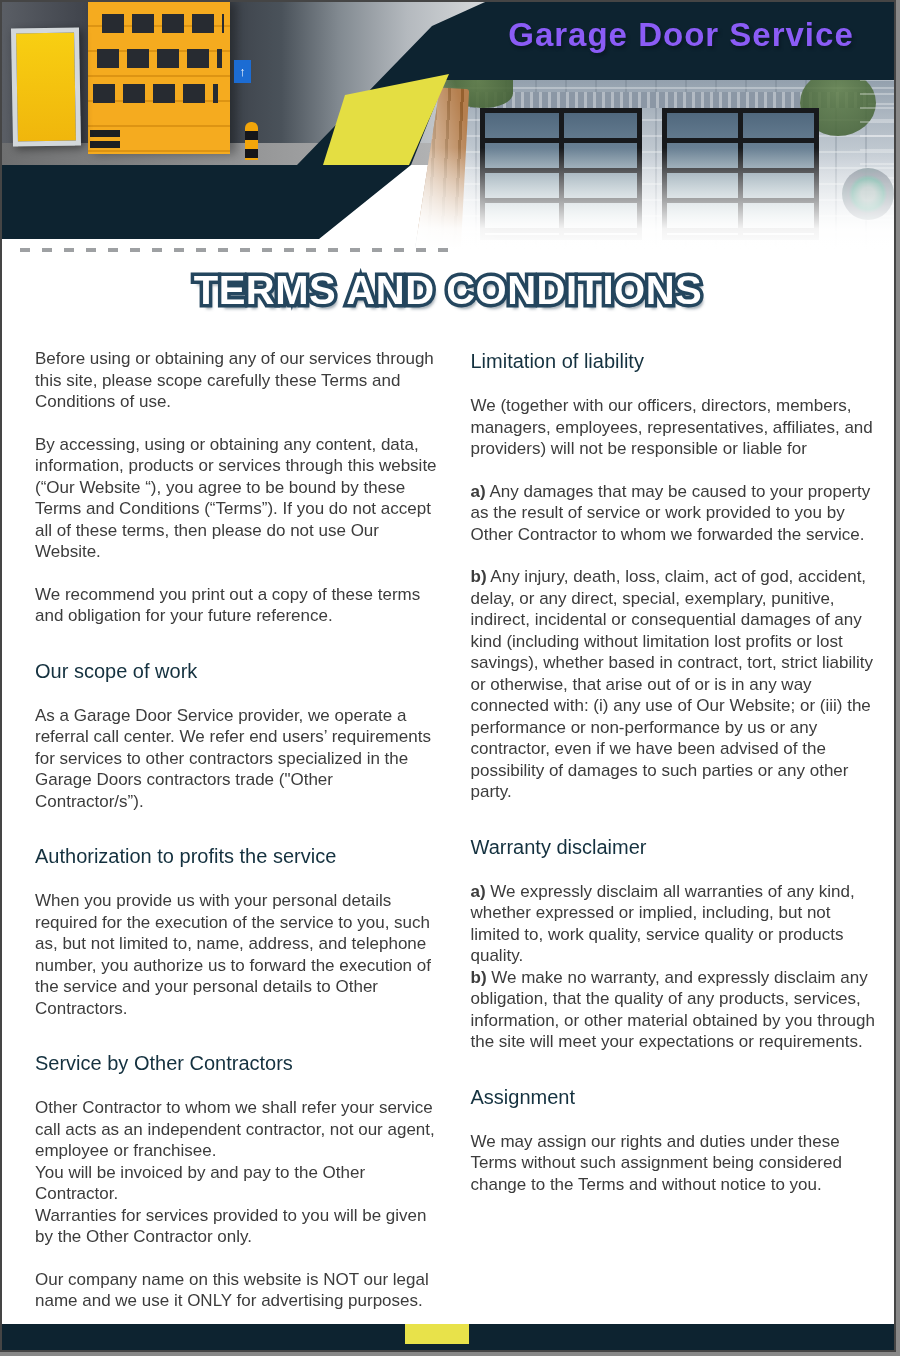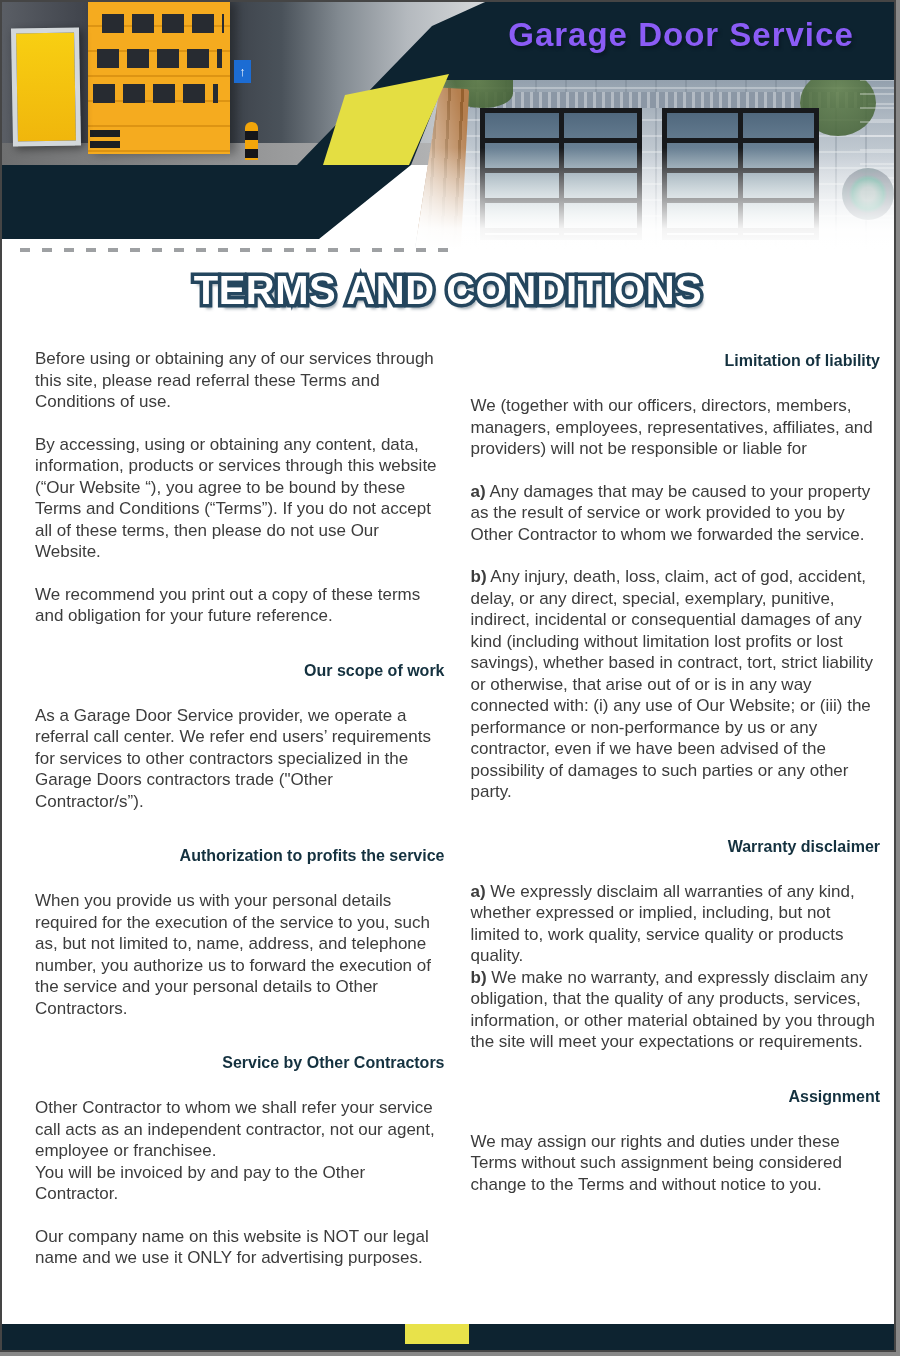--- a/index.html
+++ b/index.html
@@ -103,21 +103,21 @@
   .terms-title .back{position:absolute;inset:0;color:var(--outline);
     -webkit-text-stroke:7px var(--outline);
     text-shadow:3px 5px 3px rgba(70,90,105,.5),2px 2px 0 var(--outline),-2px 2px 0 var(--outline),2px -2px 0 var(--outline),-2px -2px 0 var(--outline);}
   .terms-title .front{position:relative;color:#fff;}
 
   
   .content{display:flex;gap:26px;padding:0 14px 0 33px;margin-top:36px;
     color:var(--body);font-size:17px;line-height:21.5px;}
   .col{flex:1;min-width:0;}
   .col > :first-child{margin-top:0;}
-  .col h2{font-size:16px;line-height:26px;margin:31px 0 21px;color:var(--heading);font-weight:bold;text-align:right;}
+  .col h2{font-size:20px;line-height:26px;margin:31px 0 21px;color:var(--heading);font-weight:normal;}
   .col p{margin:21px 0 0;}
   .col p.tight{margin-top:0;}
   .col p b{color:var(--body);}
 
   
   .footer{position:absolute;left:0;right:0;bottom:0;height:26px;background:var(--navy);}
   .footer-accent{position:absolute;left:403px;top:0;width:64px;height:20px;background:var(--footer-yellow);}
 </style>
 </head>
 <body>
@@ -171,30 +171,31 @@
 
   <div class="dashes"></div>
 
   <div class="terms-title">
     <span class="back">TERMS AND CONDITIONS</span>
     <span class="front">TERMS AND CONDITIONS</span>
   </div>
 
   <div class="content">
     <div class="col">
-        <p>Before using or obtaining any of our services through this site, please read referral these Terms and Conditions of use.</p>
+        <p>Before using or obtaining any of our services through this site, please scope carefully these Terms and Conditions of use.</p>
         <p>By accessing, using or obtaining any content, data, information, products or services through this website (“Our Website “), you agree to be bound by these Terms and Conditions (“Terms”). If you do not accept all of these terms, then please do not use Our Website.</p>
         <p>We recommend you print out a copy of these terms and obligation for your future reference.</p>
         <h2>Our scope of work</h2>
         <p>As a Garage Door Service provider, we operate a referral call center. We refer end users’ requirements for services to other contractors specialized in the Garage Doors contractors trade ("Other Contractor/s”).</p>
         <h2>Authorization to profits the service</h2>
         <p>When you provide us with your personal details required for the execution of the service to you, such as, but not limited to, name, address, and telephone number, you authorize us to forward the execution of the service and your personal details to Other Contractors.</p>
         <h2>Service by Other Contractors</h2>
         <p>Other Contractor to whom we shall refer your service call acts as an independent contractor, not our agent, employee or franchisee.</p>
         <p class="tight">You will be invoiced by and pay to the Other Contractor.</p>
+        <p class="tight">Warranties for services provided to you will be given by the Other Contractor only.</p>
         <p>Our company name on this website is NOT our legal name and we use it ONLY for advertising purposes.</p>
       </div>
     <div class="col">
         <h2>Limitation of liability</h2>
         <p>We (together with our officers, directors, members, managers, employees, representatives, affiliates, and providers) will not be responsible or liable for</p>
         <p><b>a)</b> Any damages that may be caused to your property as the result of service or work provided to you by Other Contractor to whom we forwarded the service.</p>
         <p><b>b)</b> Any injury, death, loss, claim, act of god, accident, delay, or any direct, special, exemplary, punitive, indirect, incidental or consequential damages of any kind (including without limitation lost profits or lost savings), whether based in contract, tort, strict liability or otherwise, that arise out of or is in any way connected with: (i) any use of Our Website; or (iii) the performance or non-performance by us or any contractor, even if we have been advised of the possibility of damages to such parties or any other party.</p>
         <h2>Warranty disclaimer</h2>
         <p class="tight"><b>a)</b> We expressly disclaim all warranties of any kind, whether expressed or implied, including, but not limited to, work quality, service quality or products quality.</p>
         <p class="tight"><b>b)</b> We make no warranty, and expressly disclaim any obligation, that the quality of any products, services, information, or other material obtained by you through the site will meet your expectations or requirements.</p>

